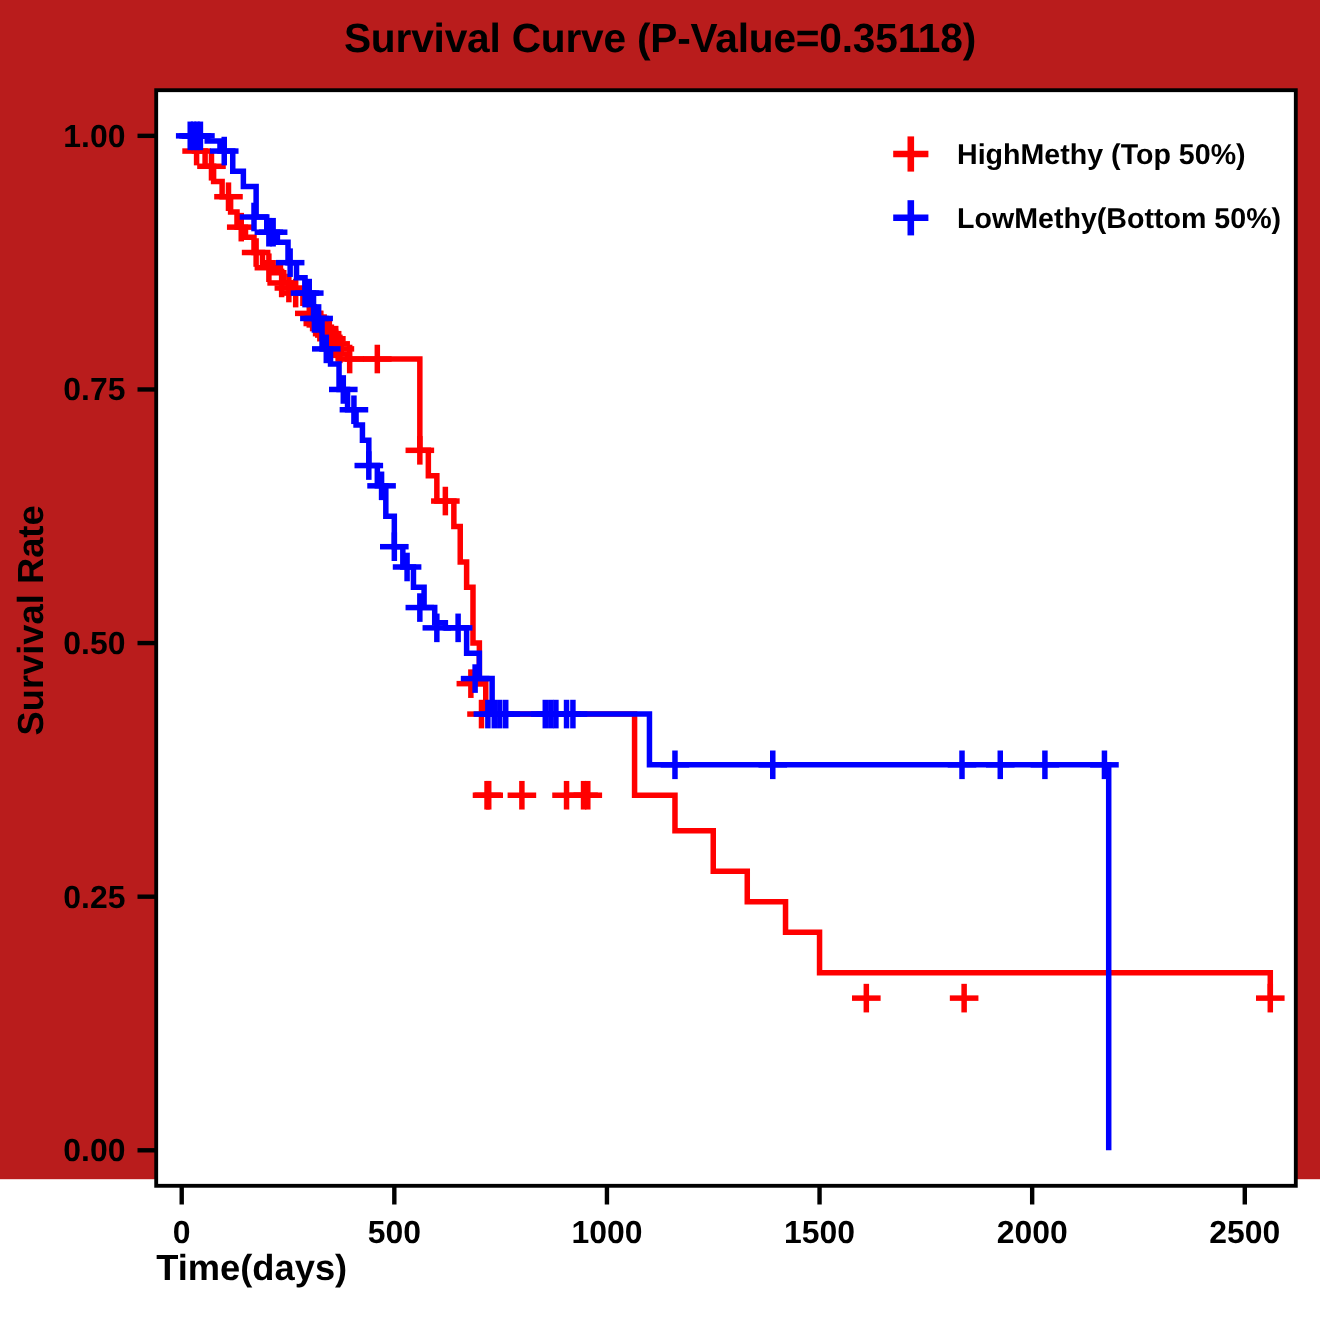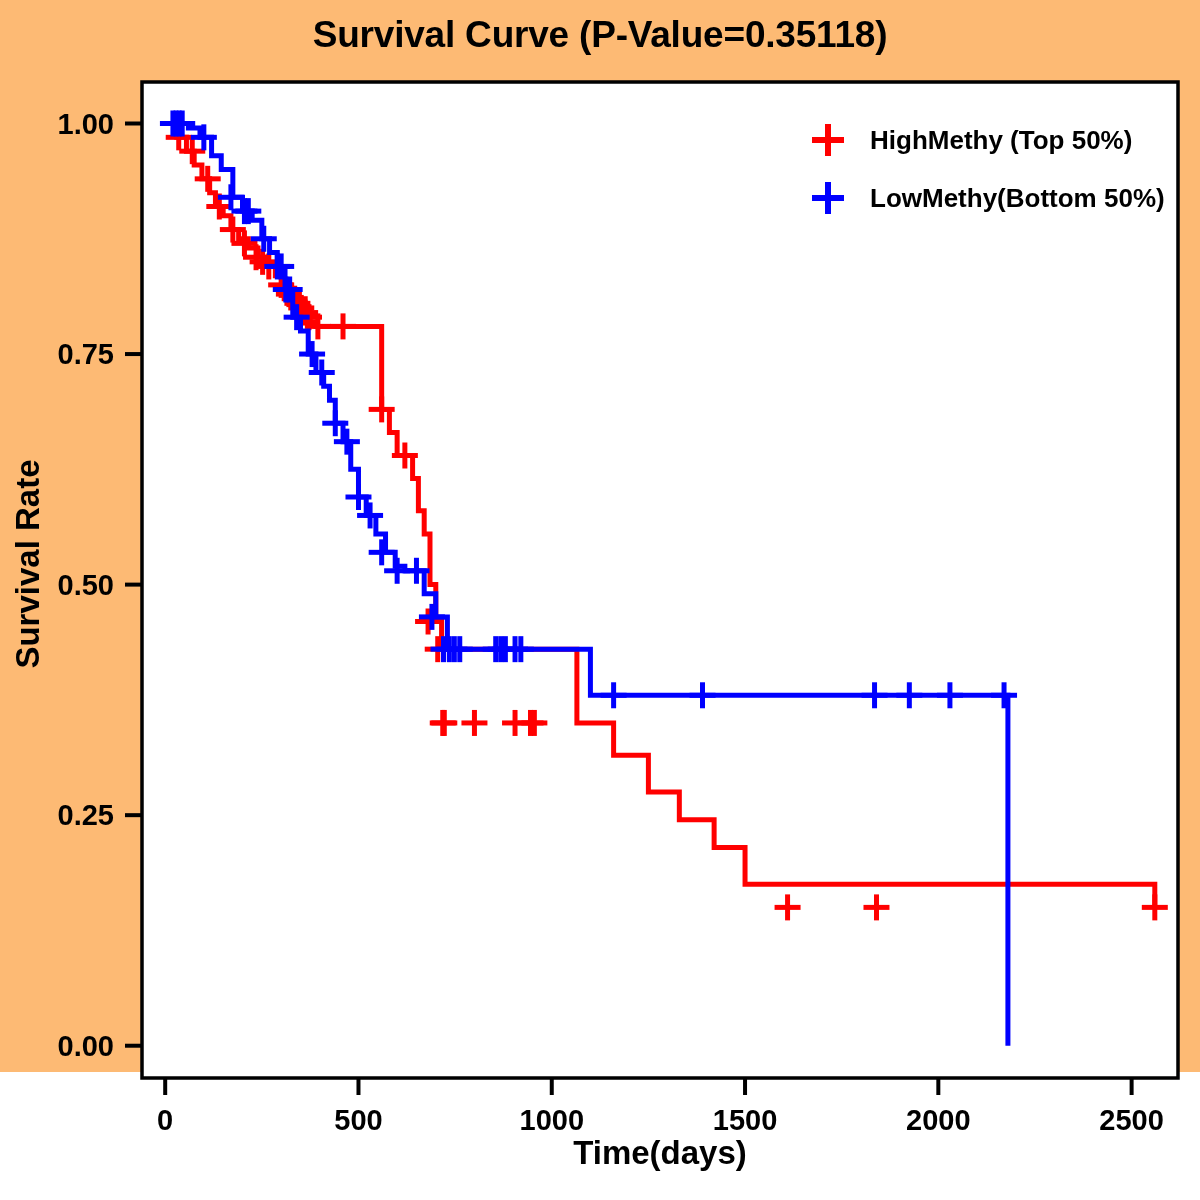--- a/index.html
+++ b/index.html
@@ -10,21 +10,21 @@
   body {
     width: 1200px;
     height: 1200px;
     font-family: "Liberation Sans", sans-serif;
     overflow: hidden;
   }
   #figure {
     position: relative;
     width: 1200px;
     height: 1072px;
-    background: #fdba74;
+    background: #b91c1c;
   }
   #chart-title {
     position: absolute;
     left: 0;
     top: 14px;
     width: 1200px;
     text-align: center;
     font-size: 37px;
     font-weight: bold;
     color: #000000;
@@ -40,21 +40,20 @@
     font-weight: bold;
     color: #000000;
     transform: rotate(-90deg);
     transform-origin: center center;
   }
   #x-axis-label {
     position: absolute;
     left: 142px;
     top: 1134px;
     width: 1036px;
-    text-align: center;
     font-size: 33px;
     font-weight: bold;
     color: #000000;
   }
   #plot-svg {
     position: absolute;
     left: 0;
     top: 0;
   }
   .tick-text {

